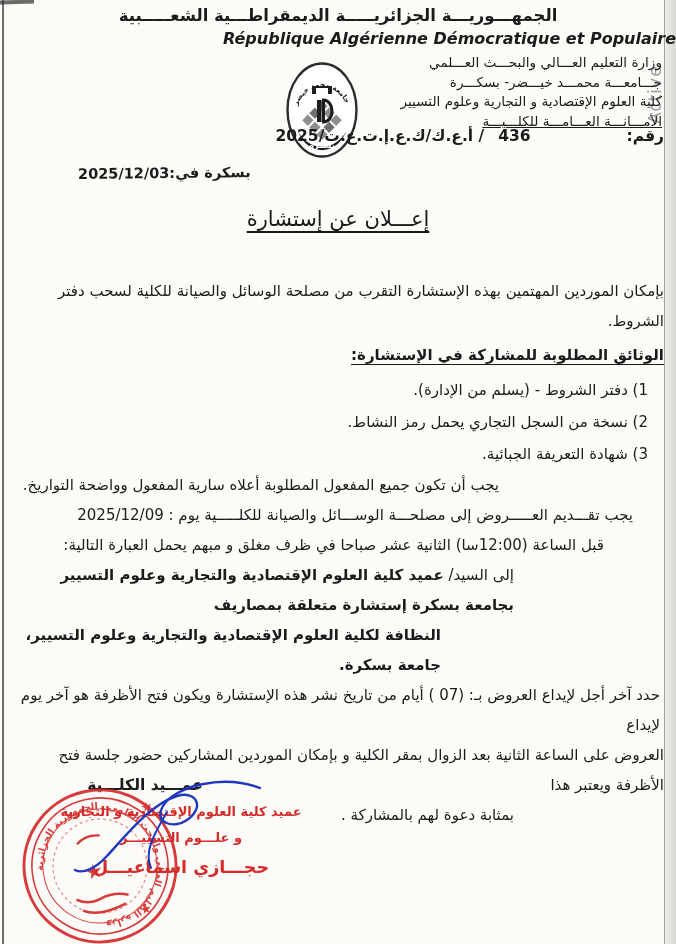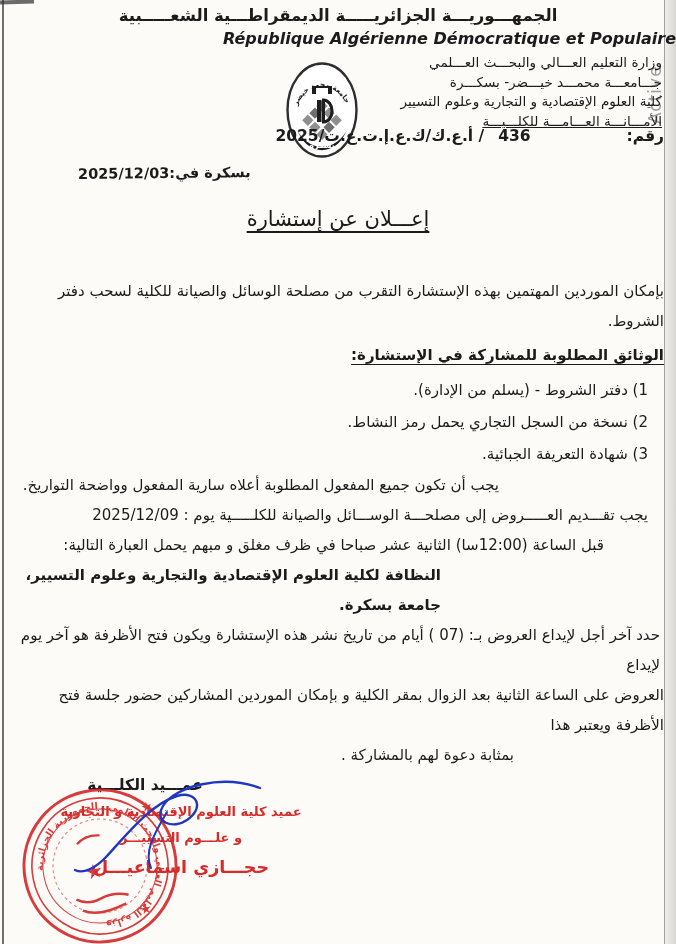--- a/index.html
+++ b/index.html
@@ -39,21 +39,21 @@
     font-size:14.5px;transform:rotate(-.6deg);}
   .doc-title{position:absolute;top:207px;left:0;width:100%;text-align:center;direction:rtl;
     font-size:21px;text-decoration:underline;text-underline-offset:5px;}
   
   .doc-body{position:absolute;top:276px;left:12px;right:12px;direction:rtl;text-align:right;}
   .bline{font-size:15px;line-height:30px;}
   .hd{font-weight:bold;text-decoration:underline;text-underline-offset:4px;margin-top:4px;}
   .lst{line-height:32px;padding-right:16px;}
   .lst-first{margin-top:4px;}
   .pr4{padding-right:4px;}
-  .pr29{padding-right:16px;}
+  .pr29{padding-right:31px;}
   .pr117{padding-right:60px;}
   .pr150{padding-right:150px;}
   .pr165{padding-right:165px;}
   .pr223{padding-right:223px;}
   
   .sig-title{position:absolute;top:776px;left:80px;width:130px;text-align:center;direction:rtl;
     font-weight:bold;font-size:15.5px;}
   .stamp-text{position:absolute;top:799px;left:60px;width:242px;direction:rtl;text-align:center;
     color:#d62b2b;font-weight:bold;z-index:2;}
   .stamp-text .s1{font-size:13px;line-height:26px;}
@@ -117,20 +117,21 @@
 
   <div class="doc-body">
     <div class="bline">بإمكان الموردين المهتمين بهذه الإستشارة التقرب من مصلحة الوسائل والصيانة  للكلية لسحب دفتر الشروط.</div>
     <div class="bline hd">الوثائق المطلوبة للمشاركة في الإستشارة:</div>
     <div class="bline lst lst-first">1) دفتر الشروط - (يسلم من الإدارة).</div>
     <div class="bline lst">2) نسخة من السجل التجاري يحمل رمز النشاط.</div>
     <div class="bline lst">3) شهادة التعريفة الجبائية.</div>
     <div class="bline pr165">يجب أن تكون جميع المفعول المطلوبة أعلاه سارية المفعول وواضحة التواريخ.</div>
     <div class="bline pr29">يجب تقـــديم العـــــروض إلى مصلحـــة الوســـائل والصيانة للكلـــــية يوم : 2025/12/09</div>
     <div class="bline pr117">قبل الساعة (12:00سا)  الثانية عشر صباحا في ظرف مغلق و مبهم يحمل العبارة التالية:</div>
+    <div class="bline pr150"><span>إلى السيد/ </span><b>عميد كلية العلوم الإقتصادية والتجارية وعلوم التسيير بجامعة بسكرة إستشارة متعلقة بمصاريف</b></div>
     <div class="bline pr223"><b>النظافة لكلية العلوم الإقتصادية والتجارية وعلوم التسيير، جامعة بسكرة.</b></div>
     <div class="bline pr4">حدد آخر أجل لإيداع العروض بـ: (07 ) أيام من تاريخ نشر هذه الإستشارة ويكون فتح الأظرفة هو آخر يوم لإيداع</div>
     <div class="bline">العروض على الساعة الثانية بعد الزوال بمقر الكلية و بإمكان الموردين المشاركين حضور جلسة فتح الأظرفة ويعتبر هذا</div>
     <div class="bline pr150">بمثابة دعوة لهم بالمشاركة .</div>
   </div>
 
   <div class="sig-title">عمـــيد الكلـــية</div>
 
   <div class="stamp-text">
     <div class="s1">عميد كلية العلوم الإقتصادية و التجارية</div>

